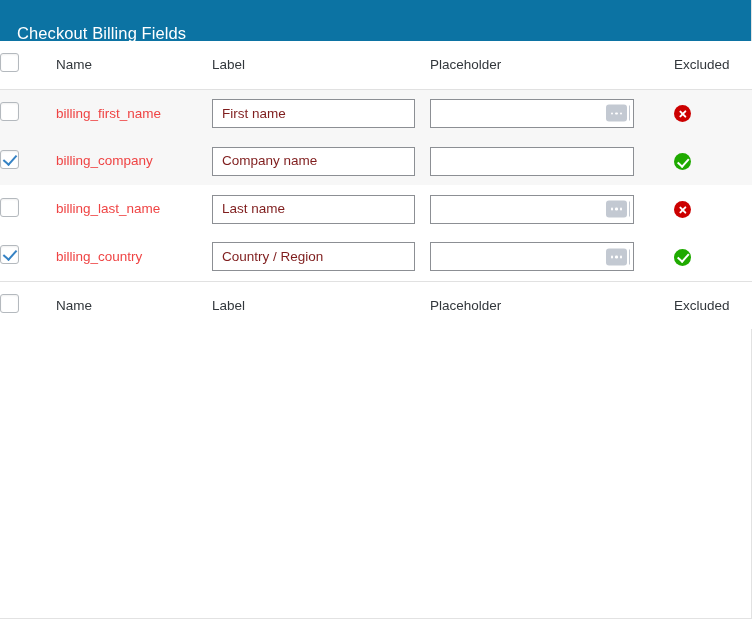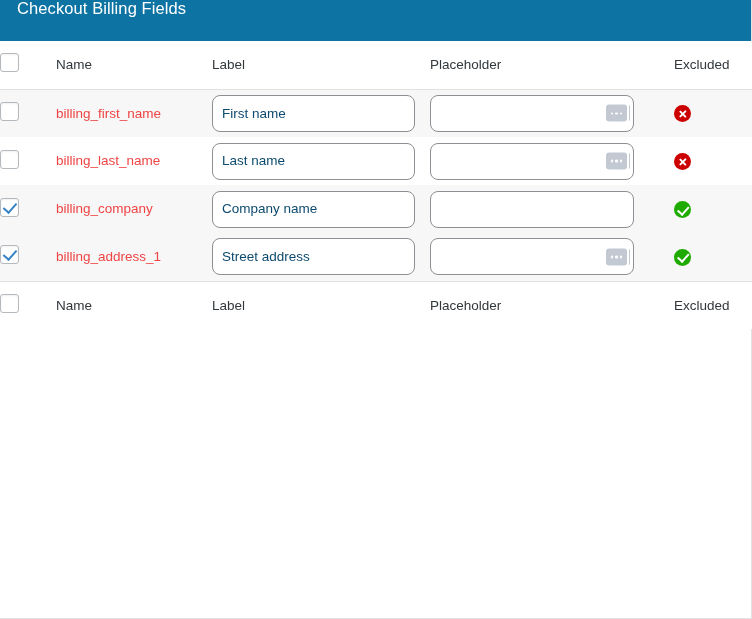--- a/index.html
+++ b/index.html
@@ -25,21 +25,21 @@
     border-right: 1px solid #e2e2e2;
     border-bottom: 1px solid #e2e2e2;
   }
 
   
   .titlebar {
     height: 41px;
     min-height: 41px;
     background: #0c73a3;
     display: flex;
-    align-items: flex-start;
+    align-items: flex-end;
     padding: 0 0 0 17px;
   }
   .titlebar-text {
     color: #ffffff;
     font-size: 16.5px;
     font-weight: 400;
     letter-spacing: 0.1px;
     line-height: 1;
   }
 
@@ -115,29 +115,29 @@
     width: 6px;
     height: 11px;
     border: solid #3582c4;
     border-width: 0 2.4px 2.4px 0;
     transform: rotate(42deg);
   }
 
   
   .inp {
     position: relative;
-    height: 37px;
+    height: 29px;
     border: 1px solid #8c8f94;
-    border-radius: 8px;
+    border-radius: 0;
     background: #ffffff;
     display: flex;
     align-items: center;
     padding: 0 9px;
     font-size: 13.5px;
-    color: #0c4a6e;
+    color: #7f1d1d;
     line-height: 1;
     overflow: hidden;
   }
   .inp-label { width: 203px; }
   .inp-place { width: 204px; }
   .inp-text { white-space: nowrap; }
 
   
   .dots-badge {
     position: absolute;
@@ -253,20 +253,35 @@
               <span class="dots-badge">
                 <i></i>
                 <i></i>
                 <i></i>
               </span>
               <span class="caret"></span>
             </div>
           </td>
           <td class="cell-excl"><span class="status excluded"></span></td>
         </tr>
+        <tr class="row alt">
+          <td class="cell-check"><span class="cbx checked"></span></td>
+          <td class="cell-name">billing_company</td>
+          <td>
+            <div class="inp inp-label">
+              <span class="inp-text">Company name</span>
+            </div>
+          </td>
+          <td>
+            <div class="inp inp-place">
+              <span class="inp-text"></span>
+            </div>
+          </td>
+          <td class="cell-excl"><span class="status included"></span></td>
+        </tr>
         <tr class="row norm">
           <td class="cell-check"><span class="cbx"></span></td>
           <td class="cell-name">billing_last_name</td>
           <td>
             <div class="inp inp-label">
               <span class="inp-text">Last name</span>
             </div>
           </td>
           <td>
             <div class="inp inp-place">
@@ -274,41 +289,26 @@
               <span class="dots-badge">
                 <i></i>
                 <i></i>
                 <i></i>
               </span>
               <span class="caret"></span>
             </div>
           </td>
           <td class="cell-excl"><span class="status excluded"></span></td>
         </tr>
-        <tr class="row alt">
+        <tr class="row norm">
           <td class="cell-check"><span class="cbx checked"></span></td>
-          <td class="cell-name">billing_company</td>
+          <td class="cell-name">billing_country</td>
           <td>
             <div class="inp inp-label">
-              <span class="inp-text">Company name</span>
-            </div>
-          </td>
-          <td>
-            <div class="inp inp-place">
-              <span class="inp-text"></span>
-            </div>
-          </td>
-          <td class="cell-excl"><span class="status included"></span></td>
-        </tr>
-        <tr class="row alt">
-          <td class="cell-check"><span class="cbx checked"></span></td>
-          <td class="cell-name">billing_address_1</td>
-          <td>
-            <div class="inp inp-label">
-              <span class="inp-text">Street address</span>
+              <span class="inp-text">Country / Region</span>
             </div>
           </td>
           <td>
             <div class="inp inp-place">
               <span class="inp-text"></span>
               <span class="dots-badge">
                 <i></i>
                 <i></i>
                 <i></i>
               </span>

